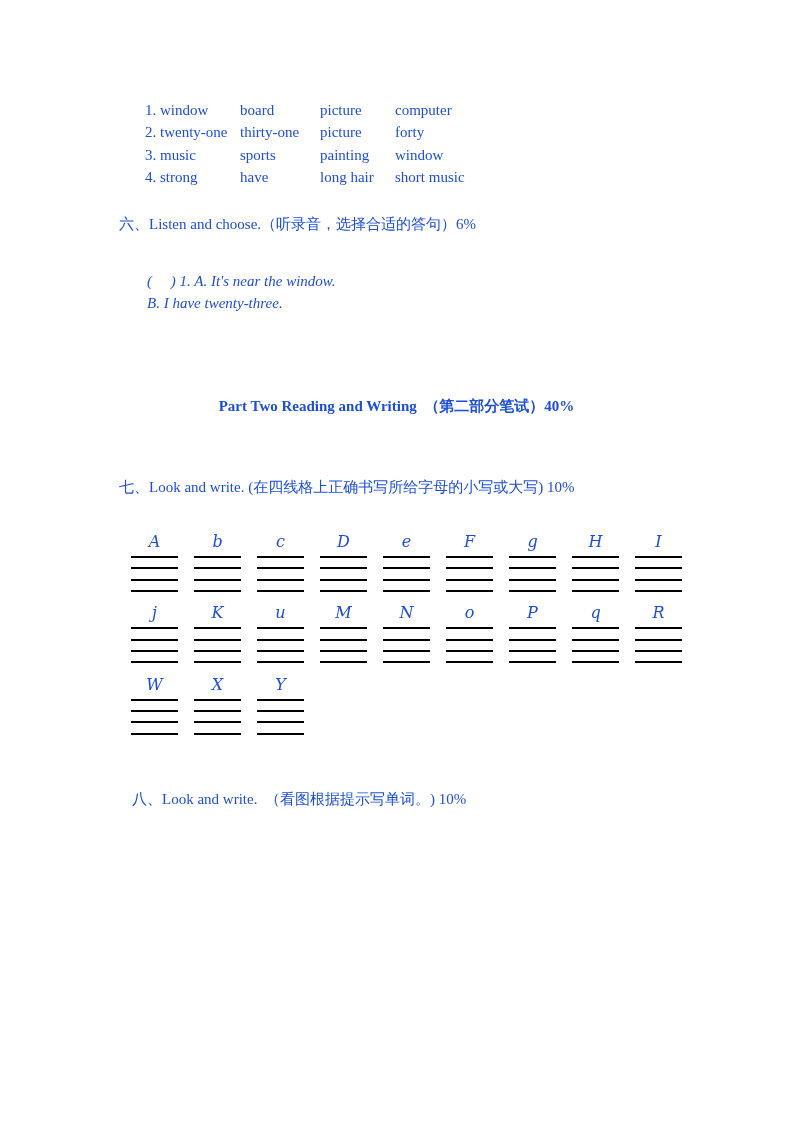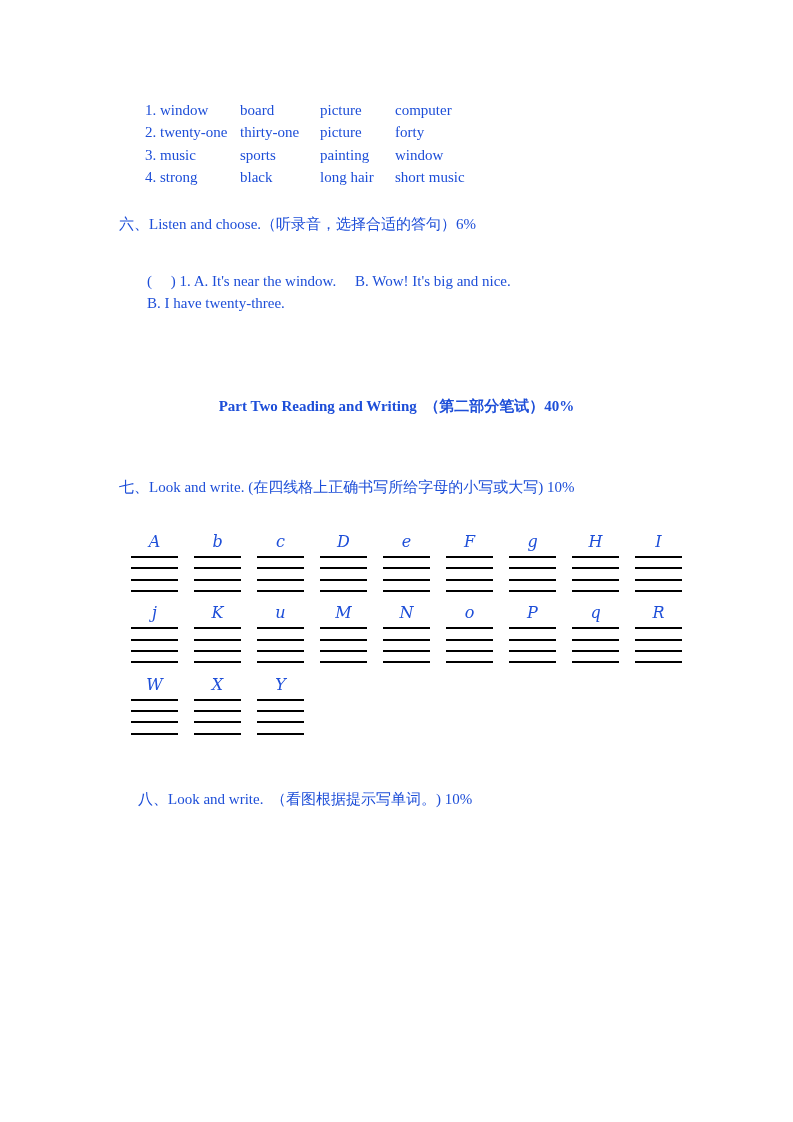--- a/index.html
+++ b/index.html
@@ -33,34 +33,35 @@
   }
 
   
   .sec-title {
     position: absolute;
     line-height: 22px;
     white-space: pre;
   }
   .listen-title { left: 119px; top: 213px; text-align: center; }
   .seven-title  { left: 119px; top: 476px; }
-  .eight-title  { left: 138px; top: 788px; }
+  .eight-title  { left: 132px; top: 788px; }
 
   
   .listen-items {
     position: absolute;
     left: 147px;
     top: 270px;
   }
   .listen-item {
     display: grid;
     grid-template-columns: 208px auto;
     height: 22.3px;
     line-height: 22.3px;
     white-space: pre;
+    font-style: italic;
   }
 
   
   .part-two {
     position: absolute;
     left: 0;
     top: 395px;
     width: 793px;
     text-align: center;
     font-weight: bold;
@@ -103,27 +104,27 @@
 </style>
 </head>
 <body>
 
 <div class="page">
 
   <div class="vocab">
       <div class="vocab-row"><span class="vocab-cell">1. window</span><span class="vocab-cell">board</span><span class="vocab-cell">picture</span><span class="vocab-cell">computer</span></div>
       <div class="vocab-row"><span class="vocab-cell">2. twenty-one</span><span class="vocab-cell">thirty-one</span><span class="vocab-cell">picture</span><span class="vocab-cell">forty</span></div>
       <div class="vocab-row"><span class="vocab-cell">3. music</span><span class="vocab-cell">sports</span><span class="vocab-cell">painting</span><span class="vocab-cell">window</span></div>
-      <div class="vocab-row"><span class="vocab-cell">4. strong</span><span class="vocab-cell">black</span><span class="vocab-cell">long hair</span><span class="vocab-cell">short music</span></div>
+      <div class="vocab-row"><span class="vocab-cell">4. strong</span><span class="vocab-cell">have</span><span class="vocab-cell">long hair</span><span class="vocab-cell">short music</span></div>
     </div>
 
   <div class="sec-title listen-title">六、Listen and choose.（听录音，选择合适的答句）6%</div>
 
   <div class="listen-items">
-      <div class="listen-item"><span class="listen-left">(     ) 1. A. It's near the window.</span><span class="listen-right">B. Wow! It's big and nice.</span></div>
+      <div class="listen-item"><span class="listen-left">(     ) 1. A. It's near the window.</span></div>
       <div class="listen-item"><span class="listen-right">B. I have twenty-three.</span></div>
     </div>
 
   <div class="part-two">Part Two Reading and Writing  （第二部分笔试）40%</div>
 
   <div class="sec-title seven-title">七、Look and write. (在四线格上正确书写所给字母的小写或大写) 10%</div>
 
   <div class="letter-grid">
       <div class="letter-row">
         <div class="letter-cell">

